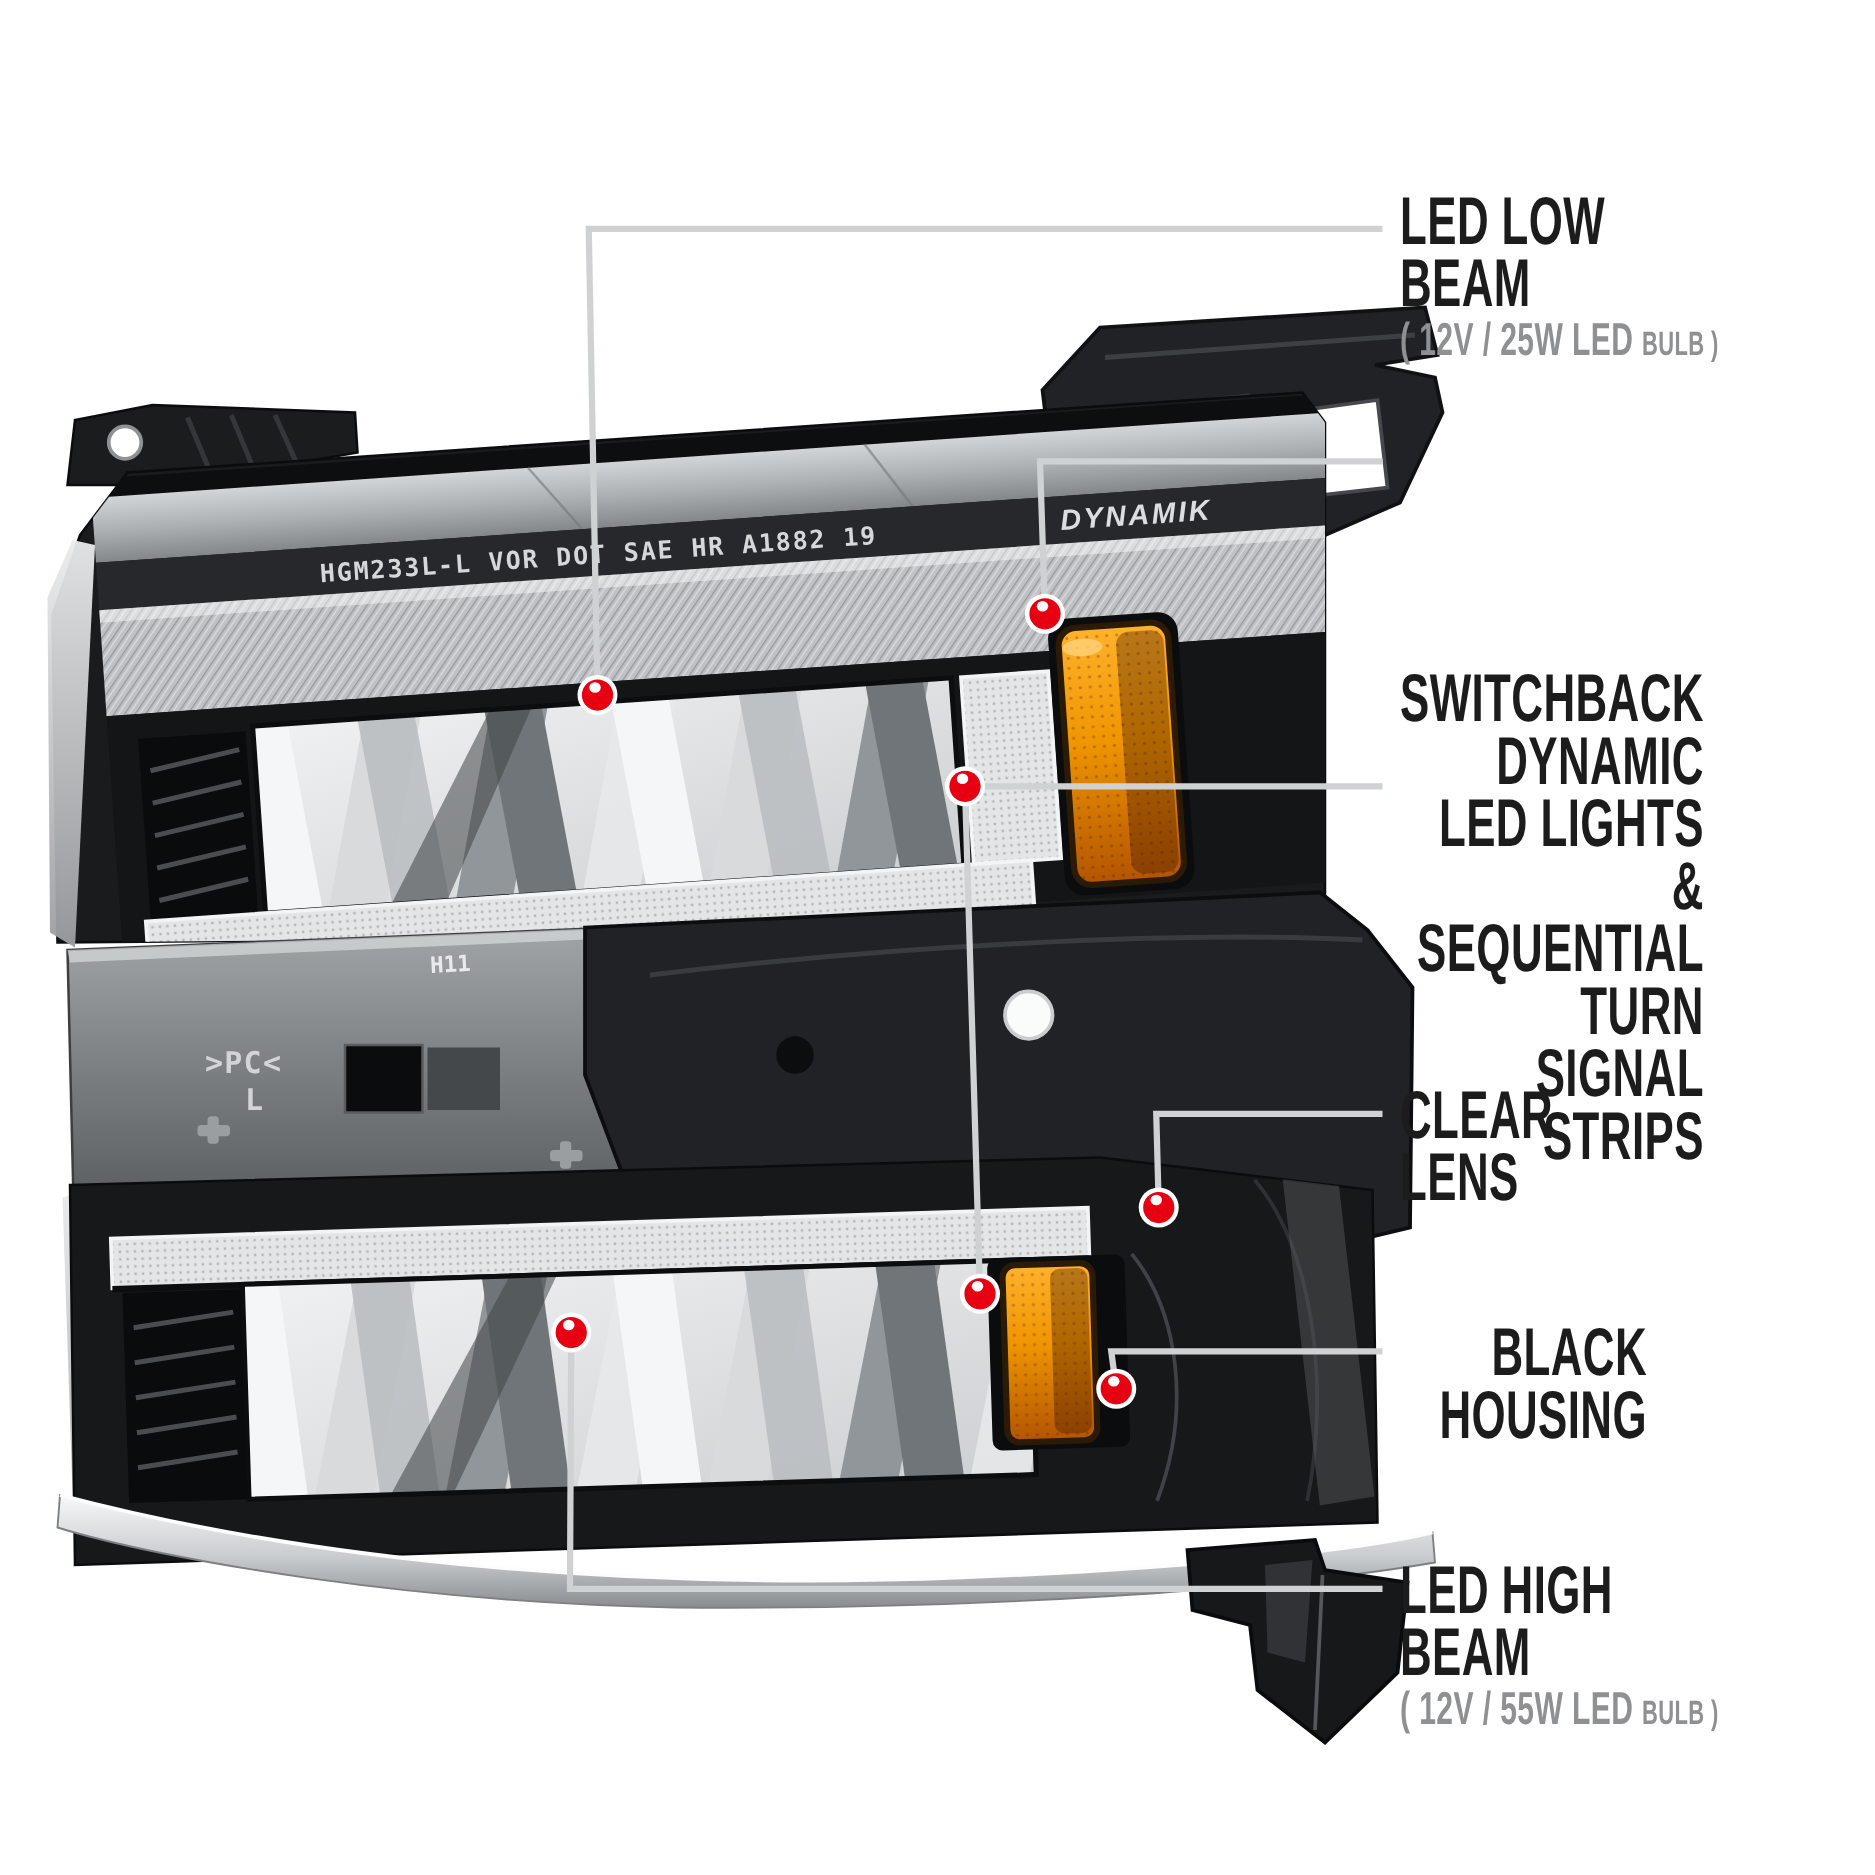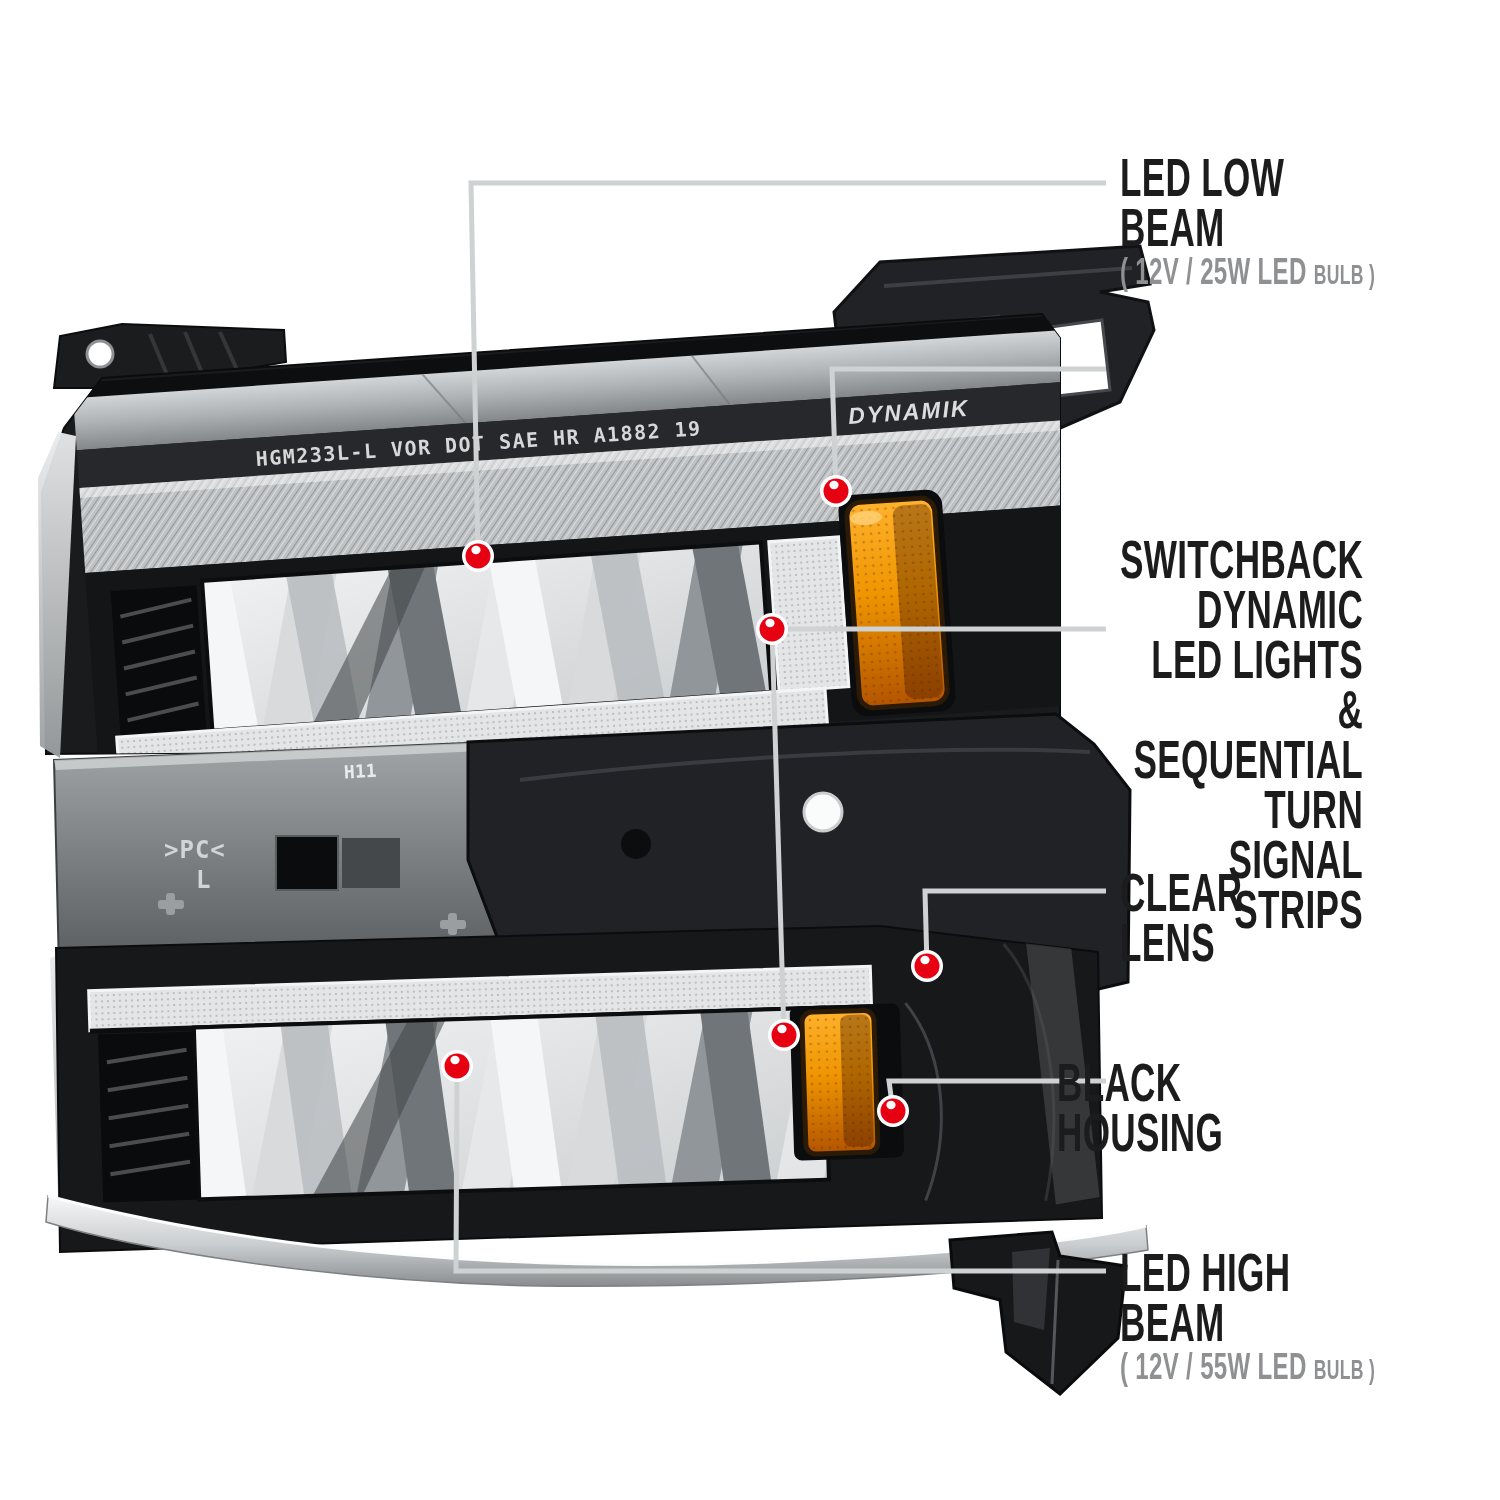--- a/index.html
+++ b/index.html
@@ -288,21 +288,21 @@
 LED LIGHTS &amp;
 SEQUENTIAL
 TURN SIGNAL STRIPS</div>
         </div>
       </div>
       <div class="callout" style="left: 1120px; top: 867px;">
         <div class="co-inner">
           <div class="co-title">CLEAR LENS</div>
         </div>
       </div>
-      <div class="callout" style="left: 1057px; top: 1057px;">
+      <div class="callout" style="left: 1120px; top: 1057px; text-align: right;">
         <div class="co-inner">
           <div class="co-title">BLACK HOUSING</div>
         </div>
       </div>
       <div class="callout" style="left: 1120px; top: 1247px;">
         <div class="co-inner">
           <div class="co-title">LED HIGH BEAM</div>
           <div class="co-spec"><span>( 12V / 55W LED </span><span class="small">BULB )</span></div>
         </div>
       </div>

